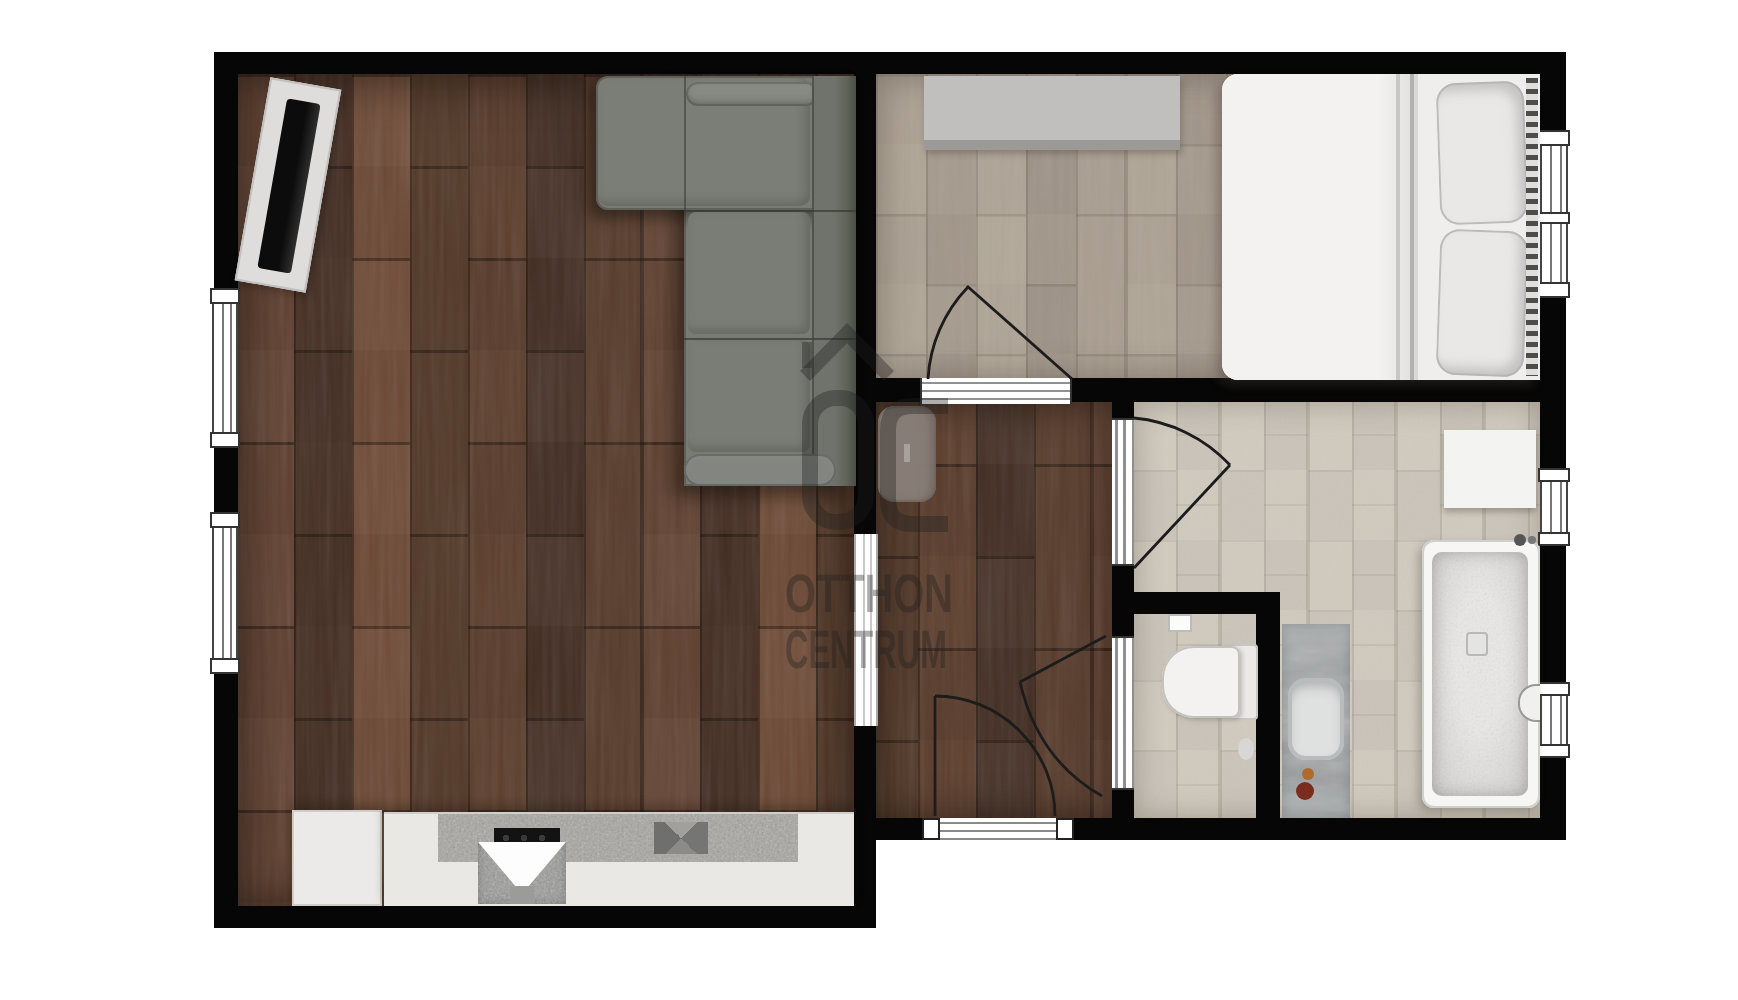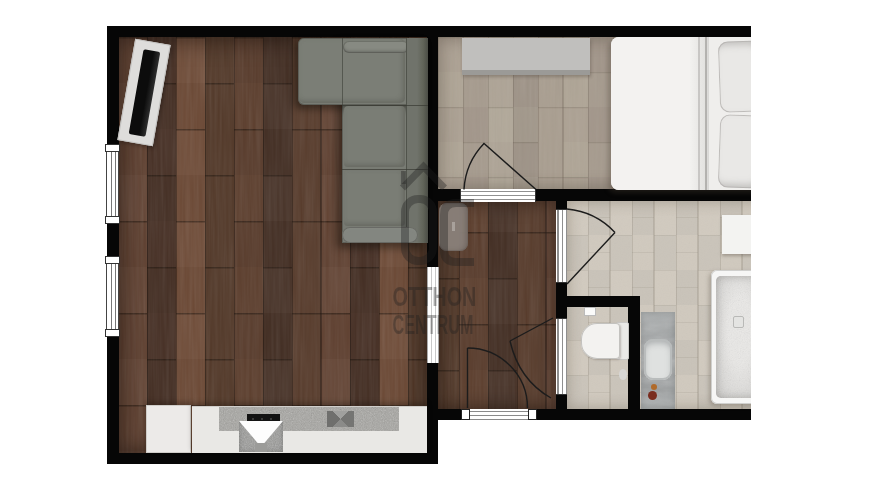--- a/index.html
+++ b/index.html
@@ -1,16 +1,16 @@
 <!DOCTYPE html>
 <html><head>
 <meta charset="utf-8">
 <style>
 html,body{margin:0;padding:0;background:#fff;}
-.plan{position:relative;width:751px;height:500px;background:#fff;overflow:hidden;font-family:"Liberation Sans",sans-serif;}
+.plan{position:relative;width:869px;height:500px;background:#fff;overflow:hidden;font-family:"Liberation Sans",sans-serif;}
 .abs{position:absolute;}
 .wall{position:absolute;background:#060606;}
 .win{position:absolute;background:#fff;border:1px solid #444;box-sizing:border-box;}
 .cap{position:absolute;background:#fff;border:1.2px solid #333;box-sizing:border-box;}
 </style>
 </head>
 <body>
 <div class="plan">
 <svg width="0" height="0" style="position:absolute">
  <defs>

